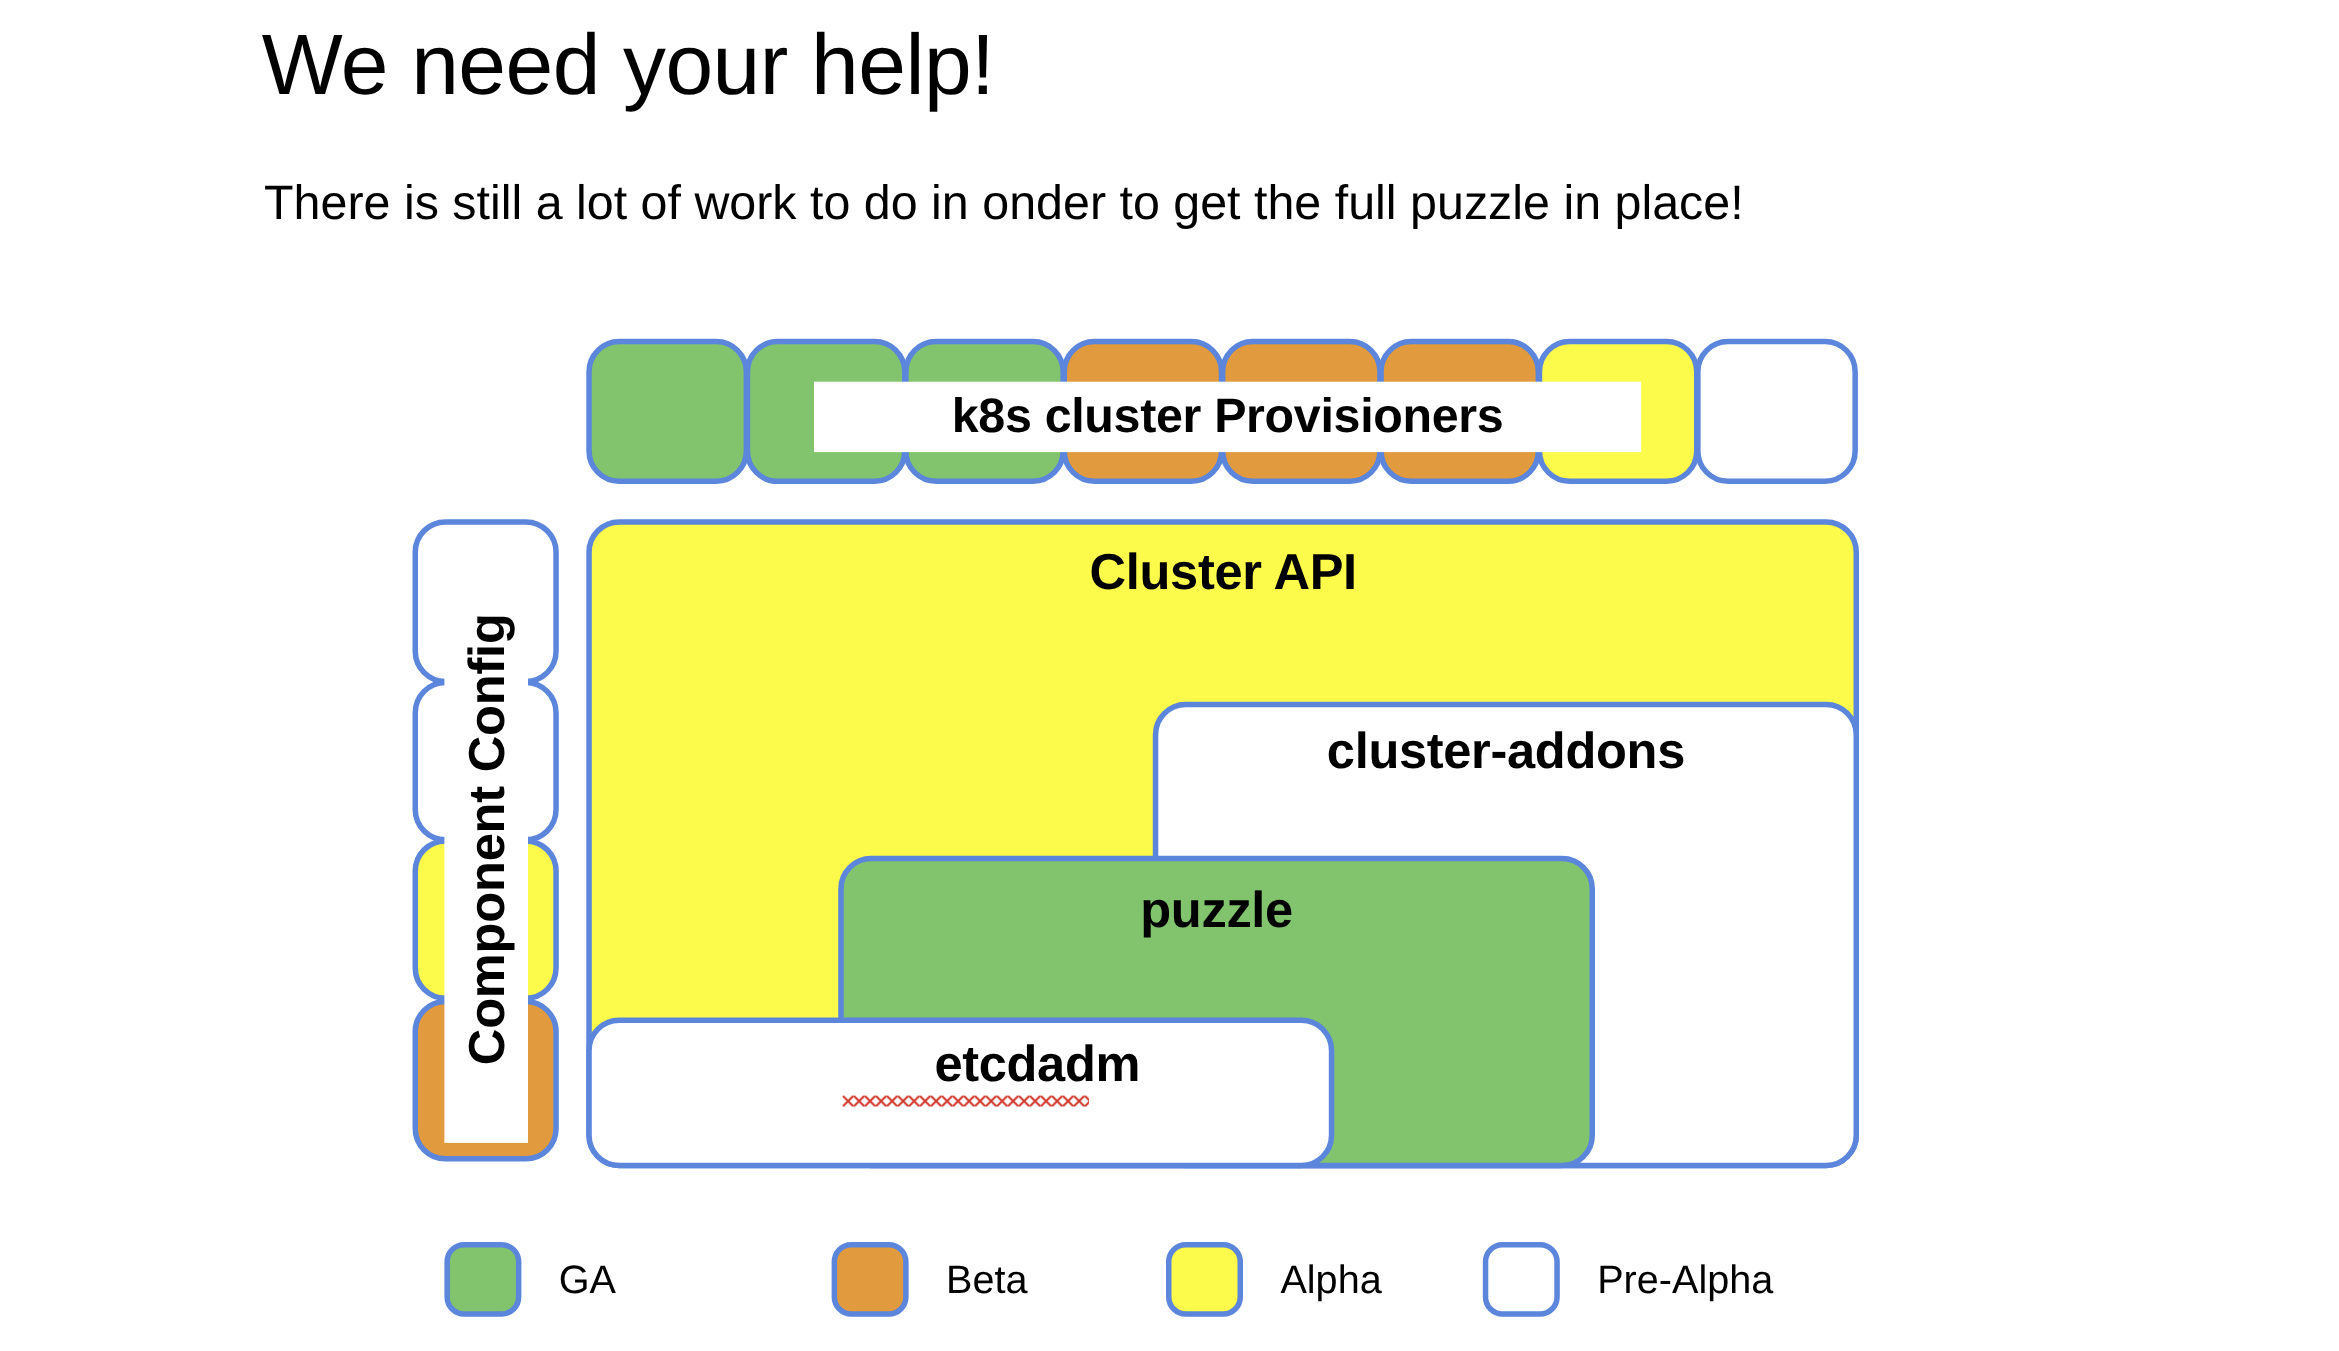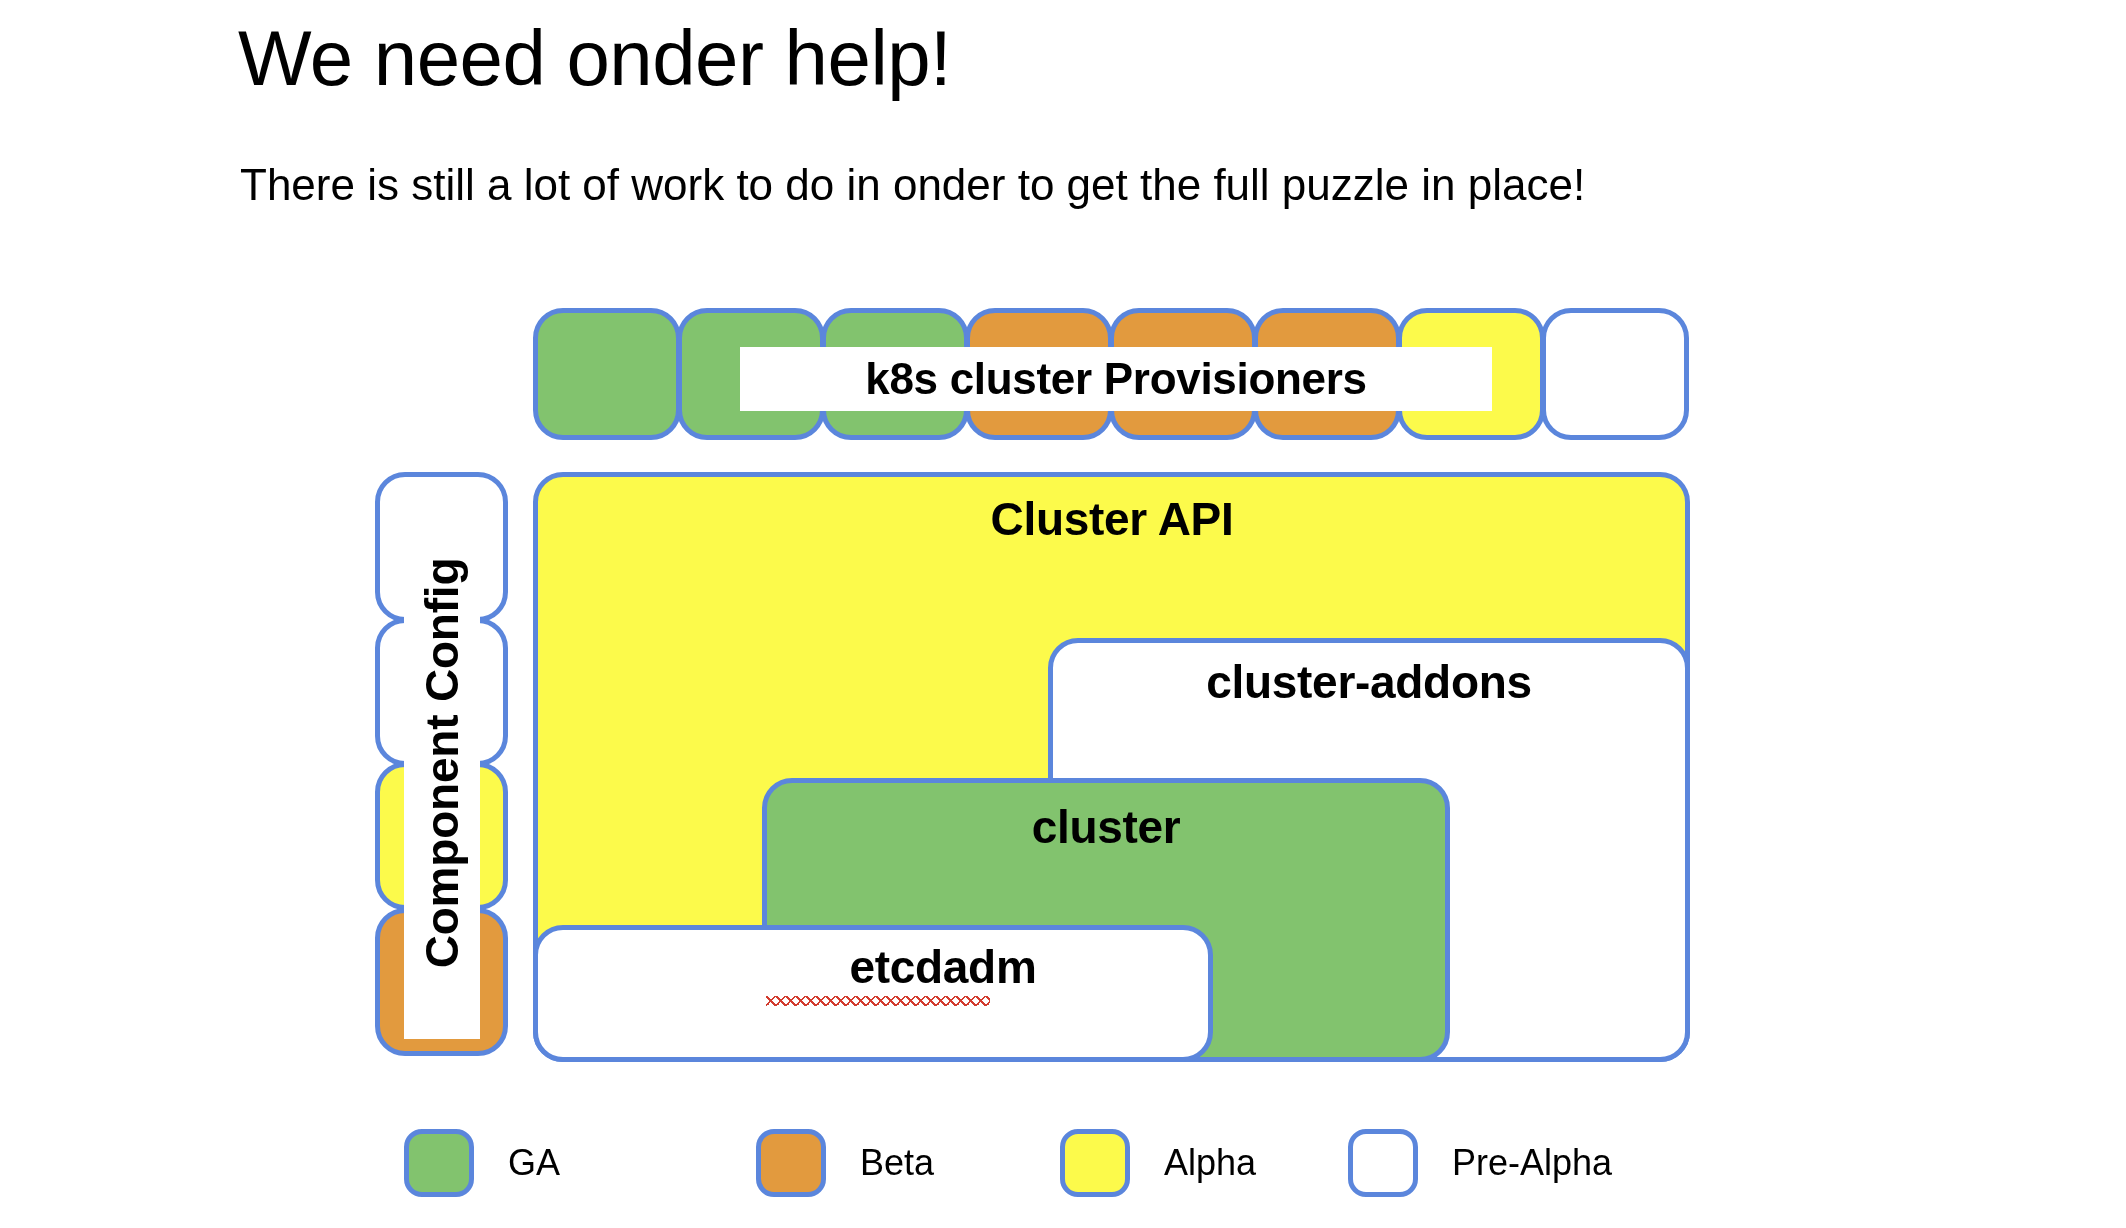--- a/index.html
+++ b/index.html
@@ -111,21 +111,21 @@
     margin-left:34px;
     font-size:36px;font-weight:400;
     white-space:nowrap;
   }
 </style>
 </head>
 <body>
 
 <div id="slide">
 
-  <div class="title">We need onder help!</div>
+  <div class="title">We need your help!</div>
   <div class="subtitle">There is still a lot of work to do in onder to get the full puzzle in place!</div>
 
   <div id="provisioner-row">
       <div class="box prov-box ga" style="left: 533px; width: 148px;"></div>
       <div class="box prov-box ga" style="left: 677px; width: 148px;"></div>
       <div class="box prov-box ga" style="left: 821px; width: 148px;"></div>
       <div class="box prov-box beta" style="left: 965px; width: 148px;"></div>
       <div class="box prov-box beta" style="left: 1109px; width: 148px;"></div>
       <div class="box prov-box beta" style="left: 1253px; width: 148px;"></div>
       <div class="box prov-box alpha" style="left: 1397px; width: 148px;"></div>
@@ -145,21 +145,21 @@
 
   <div id="main-boxes">
       <div class="box main-box alpha" style="left: 533px; top: 472px; width: 1157px; height: 590px;"></div>
       <div class="box main-box prealpha" style="left: 1048px; top: 638px; width: 642px; height: 424px;"></div>
       <div class="box main-box ga" style="left: 762px; top: 778px; width: 688px; height: 284px;"></div>
       <div class="box main-box prealpha" style="left: 533px; top: 925px; width: 680px; height: 137px;"></div>
     </div>
 
   <div class="main-box-label main-label" id="label-cluster-api">Cluster API</div>
   <div class="main-box-label main-label" id="label-cluster-addons">cluster-addons</div>
-  <div class="main-box-label main-label" id="label-kubeadm">cluster</div>
+  <div class="main-box-label main-label" id="label-kubeadm">puzzle</div>
   <div class="main-box-label main-label" id="label-etcdadm">etcdadm</div>
   <div id="spell-squiggle"></div>
 
   <div id="legend">
       <div class="legend-item" style="left: 404px;">
         <div class="legend-swatch ga"></div>
         <div class="legend-text">GA</div>
       </div>
       <div class="legend-item" style="left: 756px;">
         <div class="legend-swatch beta"></div>

